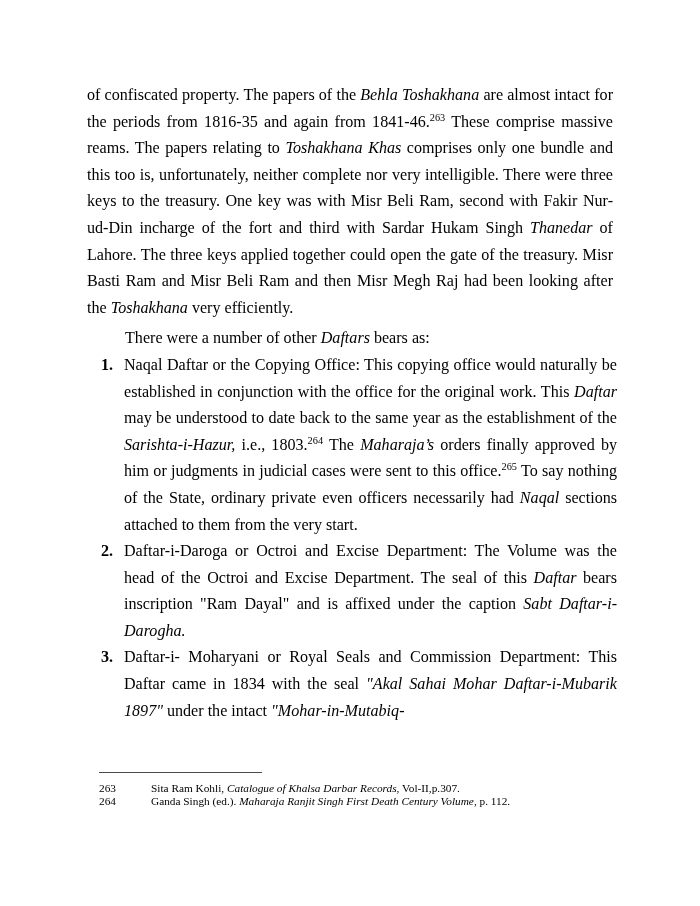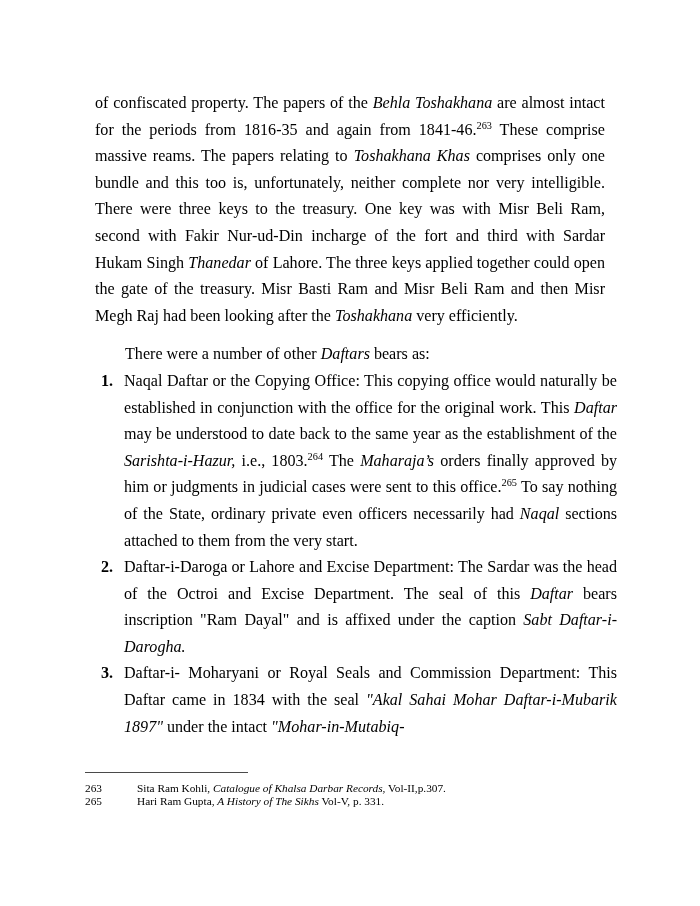--- a/index.html
+++ b/index.html
@@ -25,21 +25,21 @@
   }
 
   .content {
     position: absolute;
     left: 83px;
     top: 78px;
     width: 534px;
   }
 
   p.body-par {
-    margin: 12px;
+    margin: 4px;
     font-size: 16.1px;
     line-height: 26.6px;
     text-align: justify;
     text-justify: inter-word;
     hyphens: none;
   }
 
   p.indent-par {
     margin: 0;
     font-size: 16.1px;
@@ -82,21 +82,21 @@
   }
 
   sup.fn-ref {
     font-size: 10.3px;
     vertical-align: super;
     line-height: 0;
   }
 
   .footnotes {
     position: absolute;
-    left: 85px;
+    left: 99px;
     top: 772px;
     width: 534px;
   }
 
   .fn-rule {
     width: 163px;
     height: 0;
     border: 0;
     border-top: 1px solid #4a4a4a;
     margin: 0 0 9px 0;
@@ -131,32 +131,32 @@
 
     <p class="indent-par"><span>There were a number of other </span><i>Daftars</i><span> bears as:</span></p>
 
     <ol class="daftar-list">
 
       <li>
         <span class="li-marker">1.</span><span class="hd">Naqal Daftar or the Copying Office:</span><span> This copying office would naturally be established in conjunction with the office for the original work. This </span><i>Daftar</i><span> may be understood to date back to the same year as the establishment of the </span><i>Sarishta-i-Hazur,</i><span> i.e., 1803.</span><sup class="fn-ref">264</sup><span> The </span><i>Maharaja’s</i><span> orders finally approved by him or judgments in judicial cases were sent to this office.</span><sup class="fn-ref">265</sup><span> To say nothing of the State, ordinary private even officers necessarily had </span><i>Naqal</i><span> sections attached to them from the very start.</span>
       </li>
 
       <li>
-        <span class="li-marker">2.</span><span class="hd">Daftar-i-Daroga or Lahore and Excise Department:</span><span> The Sardar was the head of the Octroi and Excise Department. The seal of this </span><i>Daftar</i><span> bears inscription "Ram Dayal" and is affixed under the caption </span><i>Sabt Daftar-i-  Darogha.</i><span></span>
+        <span class="li-marker">2.</span><span class="hd">Daftar-i-Daroga or Octroi and Excise Department:</span><span> The Volume was the head of the Octroi and Excise Department. The seal of this </span><i>Daftar</i><span> bears inscription "Ram Dayal" and is affixed under the caption </span><i>Sabt Daftar-i-  Darogha.</i><span></span>
       </li>
 
       <li>
         <span class="li-marker">3.</span><span class="hd">Daftar-i-  Moharyani  or  Royal  Seals  and  Commission Department:</span><span> This Daftar came in 1834 with the seal </span><i>"Akal Sahai Mohar Daftar-i-Mubarik 1897"</i><span> under the intact </span><i>"Mohar-in-Mutabiq-</i><span></span>
       </li>
 
     </ol>
   </div>
 
   <div class="footnotes">
     <hr class="fn-rule">
 
     <span class="fn-row"><span class="fn-num">263</span><span class="fn-text"><span>Sita Ram Kohli, </span><i>Catalogue of Khalsa Darbar Records,</i><span> Vol-II,p.307.</span></span></span>
 
+    <span class="fn-row"><span class="fn-num">264</span><span class="fn-text"><span>Ganda Singh (ed.). </span><i>Maharaja Ranjit Singh First Death Century Volume,</i><span> p. 112.</span></span></span>
 
-    <span class="fn-row"><span class="fn-num">265</span><span class="fn-text"><span> Hari Ram Gupta, </span><i>A History of The Sikhs</i><span> Vol-V, p. 331.</span></span></span>
   </div>
 
 </div>
 
 </body></html>

